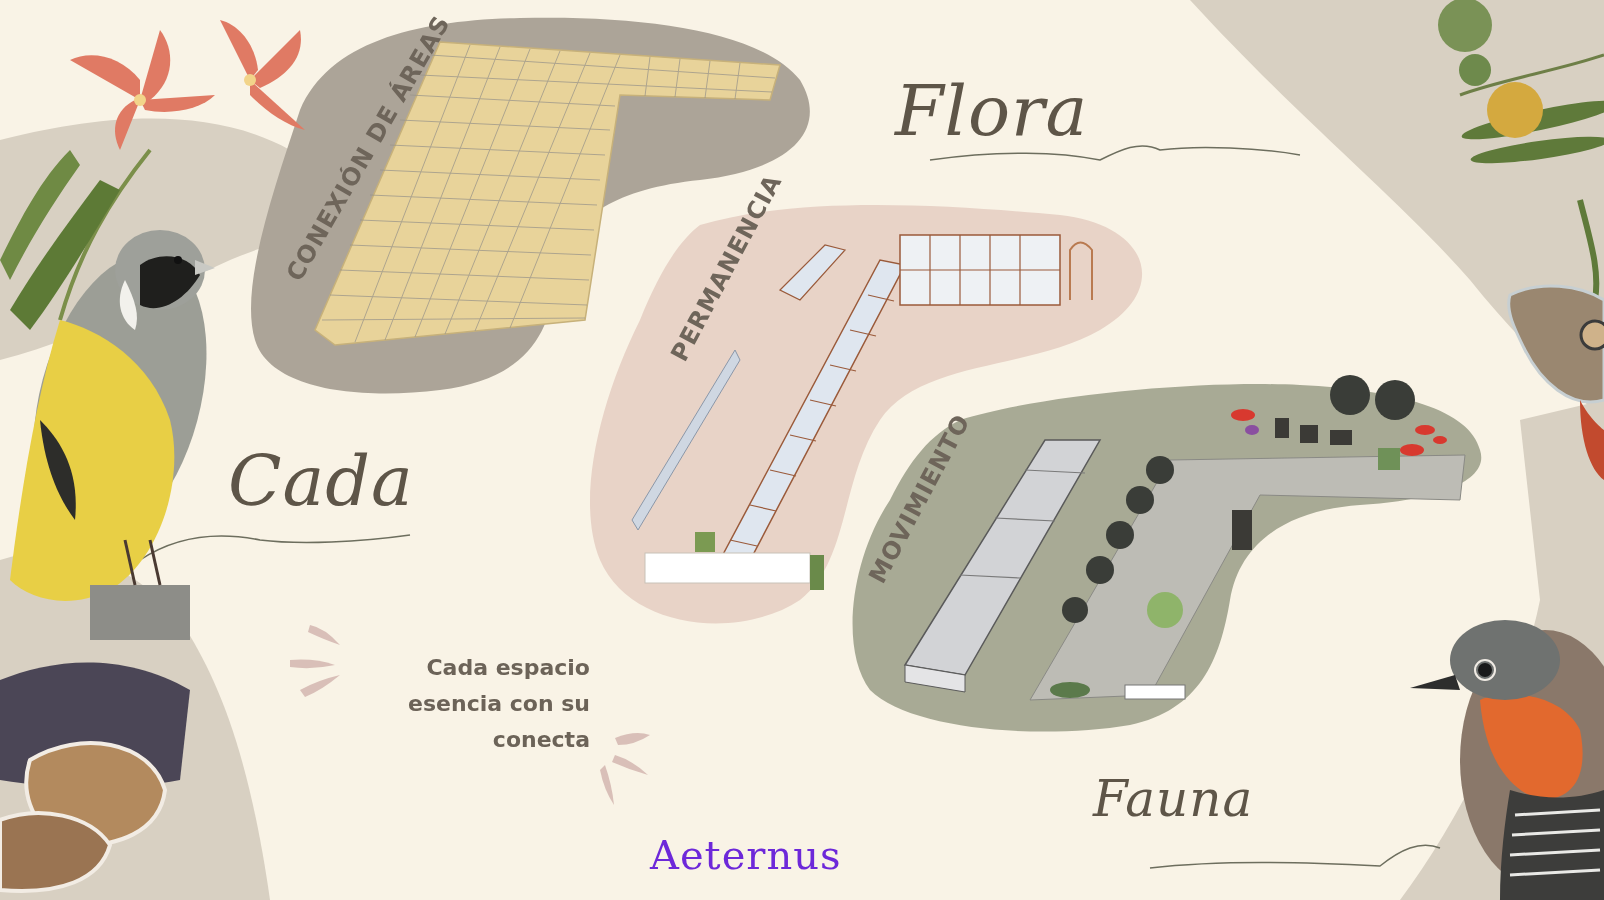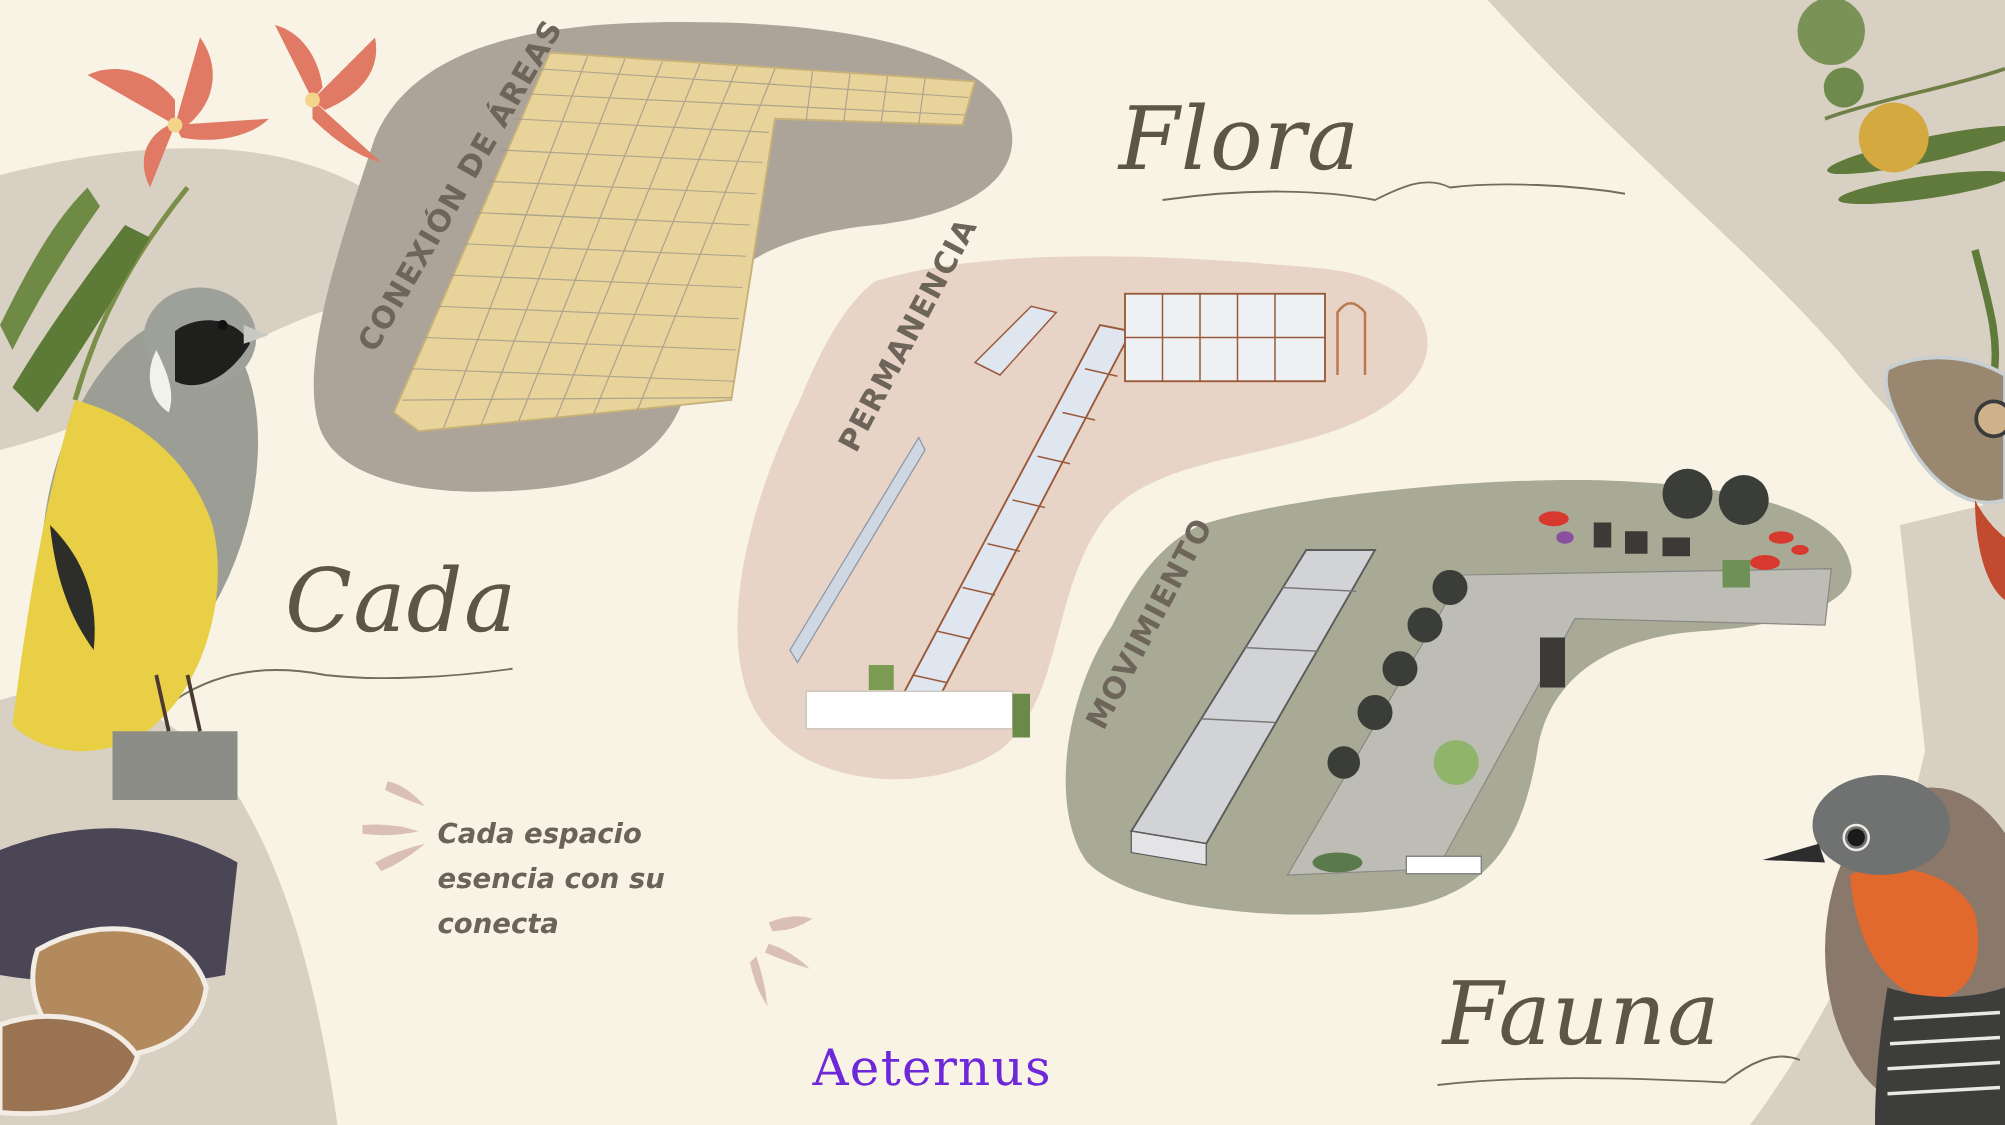--- a/index.html
+++ b/index.html
@@ -25,27 +25,26 @@
       font-weight: bold;
       color: #6e655a;
       font-size: 24px;
       letter-spacing: 1px;
       white-space: nowrap;
       transform-origin: left bottom;
     }
     .tagline {
       position: absolute;
       left: 350px; top: 650px; width: 240px;
-      text-align: left;
+      text-align: right;
       font-family: "DejaVu Sans", sans-serif;
       font-weight: bold;
       color: #6c6358;
       font-size: 22px;
       line-height: 36px;
-      font-style: italic;
     }
     .tagline span { display: block; }
     .brand {
       position: absolute;
       left: 650px; top: 832px;
       font-family: "DejaVu Serif", serif;
       font-size: 40px;
       color: #6d28d9;
       letter-spacing: 1px;
     }
@@ -249,21 +248,21 @@
       </g>
       <ellipse cx="1505" cy="660" rx="55" ry="40" fill="#6f7270"></ellipse>
       <path d="M1455,675 L1410,688 L1460,690 Z" fill="#2d2d2d"></path>
       <circle cx="1485" cy="670" r="7" fill="#1a1a1a"></circle>
       <circle cx="1485" cy="670" r="10" fill="none" stroke="#f0ebe4" stroke-width="2"></circle>
     </g>
   </svg>
 
   <div class="script" style="left:895px; top:70px; font-size:70px;">Flora</div>
   <div class="script" style="left:228px; top:440px; font-size:70px;">Cada</div>
-  <div class="script" style="left:1154px; top:770px; font-size:70px;text-align:right;">Fauna</div>
+  <div class="script" style="left:1093px; top:770px; font-size:50px;text-align:right;">Fauna</div>
 
   <div class="zone-label" style="left:305px; top:258px; transform: rotate(-60deg);">CONEXIÓN DE ÁREAS</div>
   <div class="zone-label" style="left:690px; top:338px; transform: rotate(-62deg);">PERMANENCIA</div>
   <div class="zone-label" style="left:888px; top:560px; transform: rotate(-62deg);">MOVIMIENTO</div>
 
   <div class="tagline">
     <span>Cada espacio</span>
     <span>esencia con su</span>
     <span>conecta</span>
   </div>

